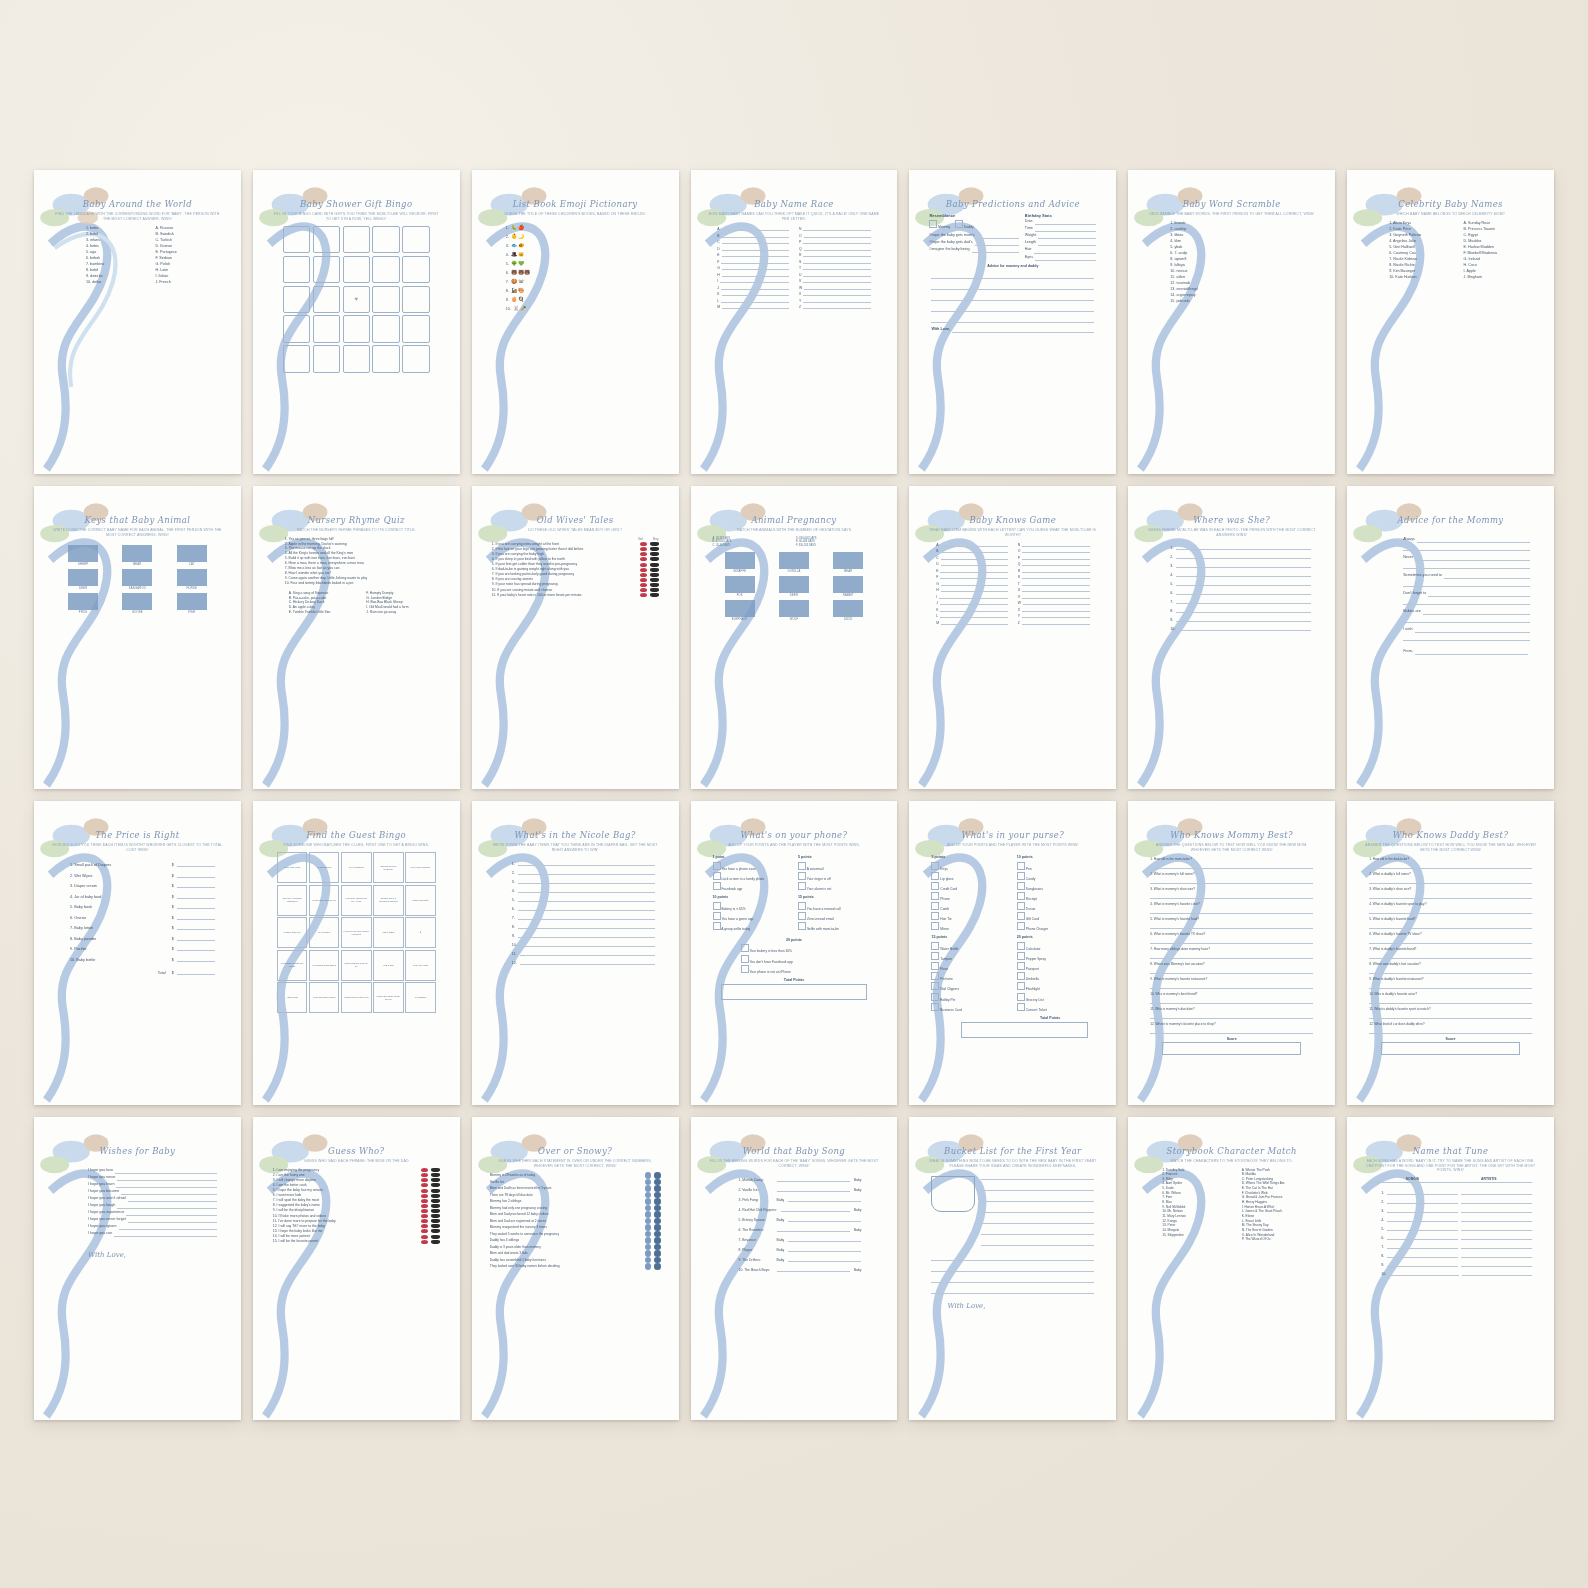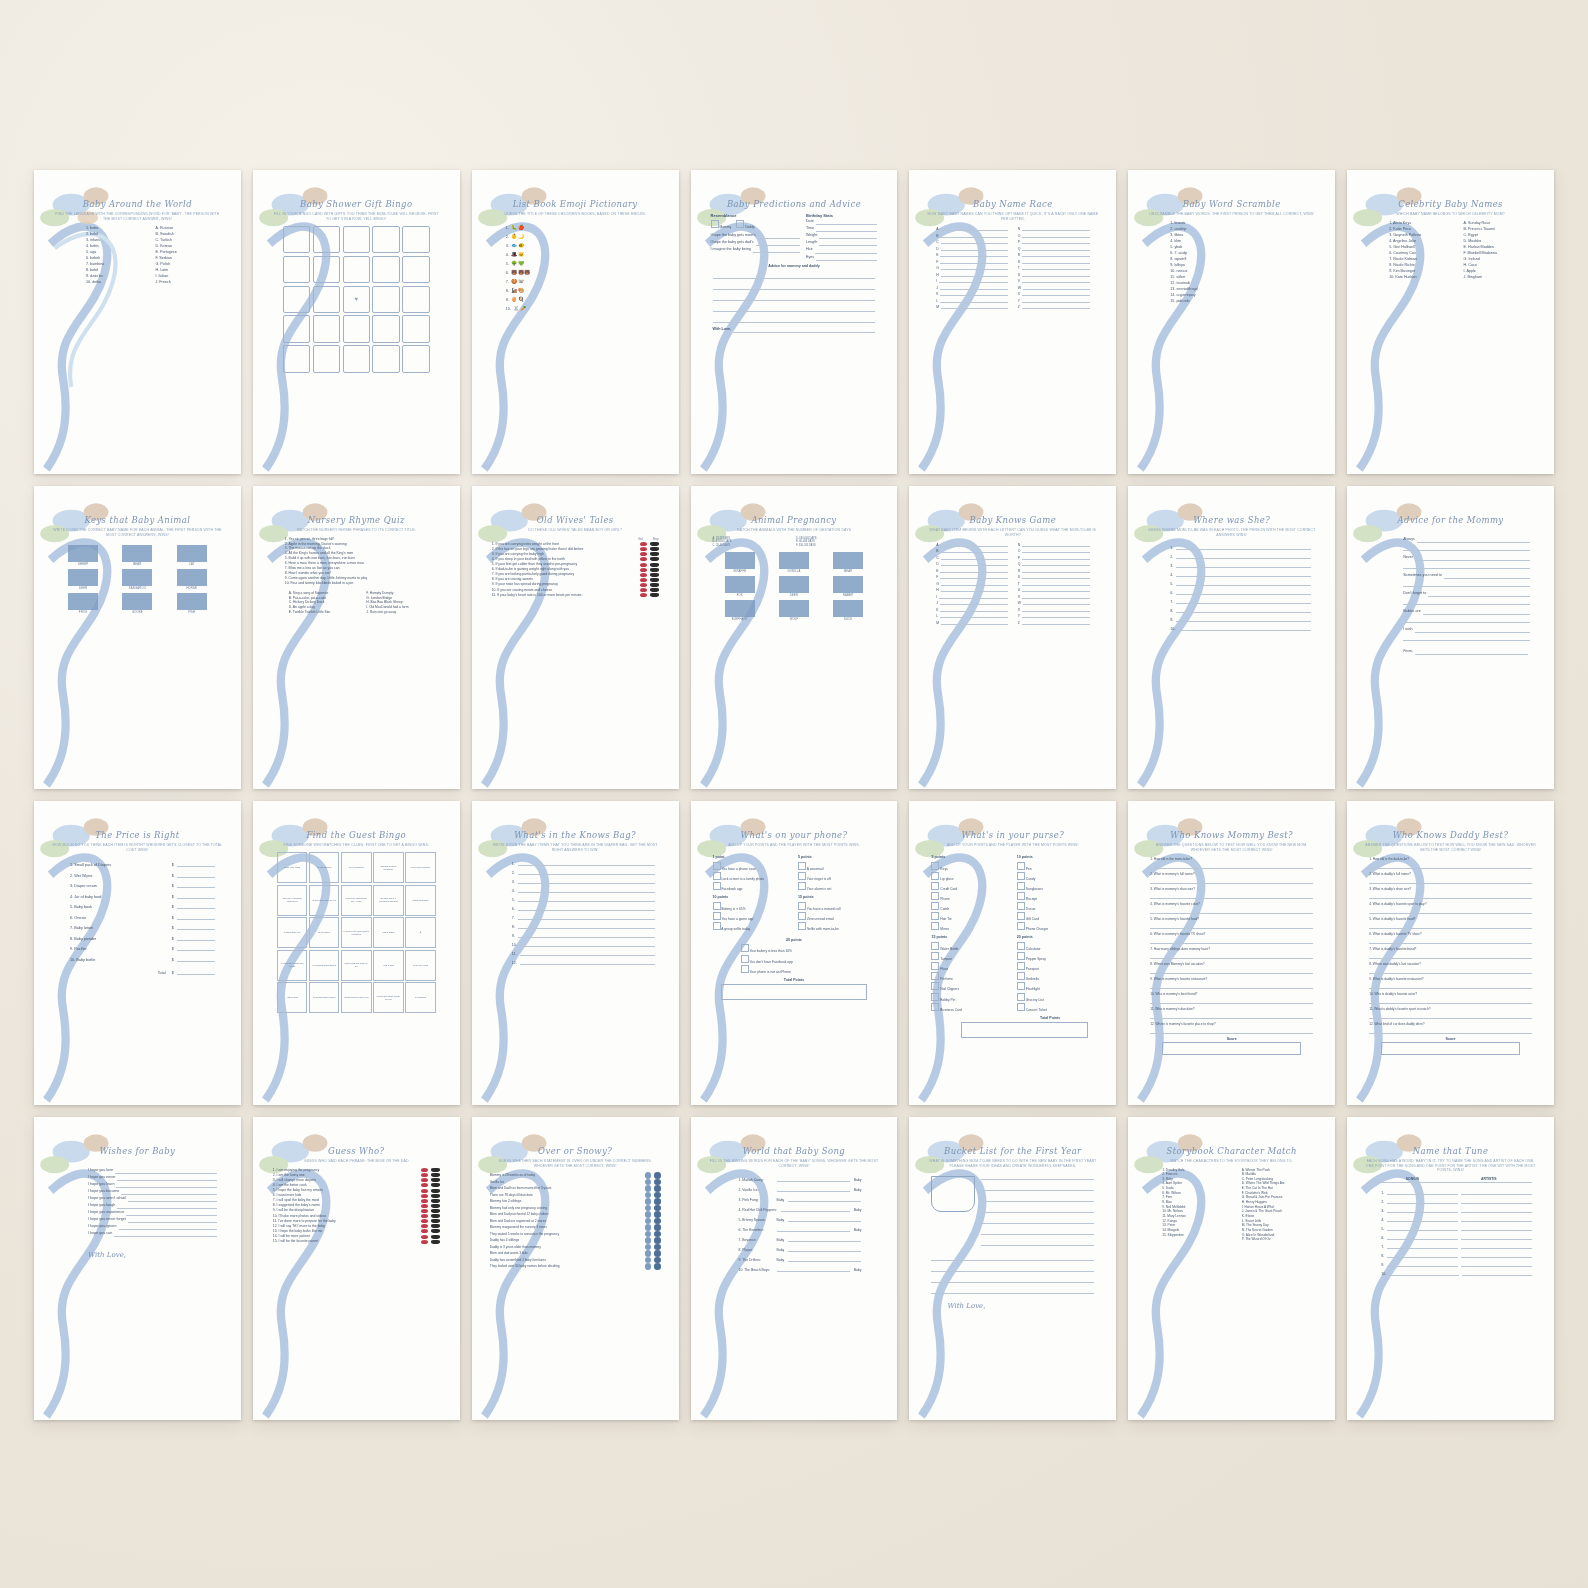--- a/index.html
+++ b/index.html
@@ -335,20 +335,147 @@
         <svg viewBox="0 0 100 140" preserveAspectRatio="none">
           <path d="M8,34 C26,18 40,28 34,48 C28,68 10,74 14,96 C18,118 12,130 6,138" stroke="#a9c2de" stroke-width="4" fill="none" opacity=".85"></path>
           <g opacity=".8">
               <ellipse cx="18" cy="16" rx="9" ry="5" fill="#bcd2e8"></ellipse>
               <ellipse cx="30" cy="12" rx="6" ry="4" fill="#d9c3ae"></ellipse>
               <ellipse cx="10" cy="22" rx="7" ry="4" fill="#c9dcb7"></ellipse>
             </g>
         </svg>
       </div>
       <div class="inner">
+        <div class="title">Baby Name Race</div>
+        <div class="sub">HOW MANY BABY NAMES CAN YOU THINK OF? MAKE IT QUICK, IT'S A RACE! ONLY ONE NAME PER LETTER.</div>
+        <div class="abcgrid">
+          <div class="c">
+            <div class="abcrow">
+                <span>A</span>
+                <span class="ln"></span>
+              </div>
+            <div class="abcrow">
+                <span>B</span>
+                <span class="ln"></span>
+              </div>
+            <div class="abcrow">
+                <span>C</span>
+                <span class="ln"></span>
+              </div>
+            <div class="abcrow">
+                <span>D</span>
+                <span class="ln"></span>
+              </div>
+            <div class="abcrow">
+                <span>E</span>
+                <span class="ln"></span>
+              </div>
+            <div class="abcrow">
+                <span>F</span>
+                <span class="ln"></span>
+              </div>
+            <div class="abcrow">
+                <span>G</span>
+                <span class="ln"></span>
+              </div>
+            <div class="abcrow">
+                <span>H</span>
+                <span class="ln"></span>
+              </div>
+            <div class="abcrow">
+                <span>I</span>
+                <span class="ln"></span>
+              </div>
+            <div class="abcrow">
+                <span>J</span>
+                <span class="ln"></span>
+              </div>
+            <div class="abcrow">
+                <span>K</span>
+                <span class="ln"></span>
+              </div>
+            <div class="abcrow">
+                <span>L</span>
+                <span class="ln"></span>
+              </div>
+            <div class="abcrow">
+                <span>M</span>
+                <span class="ln"></span>
+              </div>
+          </div>
+          <div class="c">
+            <div class="abcrow">
+                <span>N</span>
+                <span class="ln"></span>
+              </div>
+            <div class="abcrow">
+                <span>O</span>
+                <span class="ln"></span>
+              </div>
+            <div class="abcrow">
+                <span>P</span>
+                <span class="ln"></span>
+              </div>
+            <div class="abcrow">
+                <span>Q</span>
+                <span class="ln"></span>
+              </div>
+            <div class="abcrow">
+                <span>R</span>
+                <span class="ln"></span>
+              </div>
+            <div class="abcrow">
+                <span>S</span>
+                <span class="ln"></span>
+              </div>
+            <div class="abcrow">
+                <span>T</span>
+                <span class="ln"></span>
+              </div>
+            <div class="abcrow">
+                <span>U</span>
+                <span class="ln"></span>
+              </div>
+            <div class="abcrow">
+                <span>V</span>
+                <span class="ln"></span>
+              </div>
+            <div class="abcrow">
+                <span>W</span>
+                <span class="ln"></span>
+              </div>
+            <div class="abcrow">
+                <span>X</span>
+                <span class="ln"></span>
+              </div>
+            <div class="abcrow">
+                <span>Y</span>
+                <span class="ln"></span>
+              </div>
+            <div class="abcrow">
+                <span>Z</span>
+                <span class="ln"></span>
+              </div>
+          </div>
+        </div>
+      </div>
+    </div>
+
+    <div class="card">
+      <div class="deco">
+        <svg viewBox="0 0 100 140" preserveAspectRatio="none">
+          <path d="M8,34 C26,18 40,28 34,48 C28,68 10,74 14,96 C18,118 12,130 6,138" stroke="#a9c2de" stroke-width="4" fill="none" opacity=".85"></path>
+          <g opacity=".8">
+              <ellipse cx="18" cy="16" rx="9" ry="5" fill="#bcd2e8"></ellipse>
+              <ellipse cx="30" cy="12" rx="6" ry="4" fill="#d9c3ae"></ellipse>
+              <ellipse cx="10" cy="22" rx="7" ry="4" fill="#c9dcb7"></ellipse>
+            </g>
+        </svg>
+      </div>
+      <div class="inner">
         <div class="title">Baby Predictions and Advice</div>
         <div style="display:flex;gap:6px;padding:0 12px;margin-top:4px">
           <div style="flex:1">
             <div style="font-family:'Liberation Sans',sans-serif;font-size:4px;font-weight:bold;color:#41566f">Resemblance</div>
             <div style="display:flex;gap:5px;margin:2px 0 3px 0;font-family:'Liberation Sans',sans-serif;font-size:3.3px;color:#46566d">
               <span><span class="boxsm"></span> <span>Mommy</span></span>
               <span><span class="boxsm"></span> <span>Daddy</span></span>
             </div>
             <div class="lineitem">
                 <span>I hope the baby gets mom's</span>
@@ -396,147 +523,20 @@
           <div class="rule"></div>
             <div class="rule"></div>
             <div class="rule"></div>
             <div class="rule"></div>
             <div class="rule"></div>
         </div>
         <div class="lineitem" style="padding:0 14px">
             <span style="font-weight:bold">With Love,</span>
             <span class="ln"></span>
           </div>
-      </div>
-    </div>
-
-    <div class="card">
-      <div class="deco">
-        <svg viewBox="0 0 100 140" preserveAspectRatio="none">
-          <path d="M8,34 C26,18 40,28 34,48 C28,68 10,74 14,96 C18,118 12,130 6,138" stroke="#a9c2de" stroke-width="4" fill="none" opacity=".85"></path>
-          <g opacity=".8">
-              <ellipse cx="18" cy="16" rx="9" ry="5" fill="#bcd2e8"></ellipse>
-              <ellipse cx="30" cy="12" rx="6" ry="4" fill="#d9c3ae"></ellipse>
-              <ellipse cx="10" cy="22" rx="7" ry="4" fill="#c9dcb7"></ellipse>
-            </g>
-        </svg>
-      </div>
-      <div class="inner">
-        <div class="title">Baby Name Race</div>
-        <div class="sub">HOW MANY BABY NAMES CAN YOU THINK OF? MAKE IT QUICK, IT'S A RACE! ONLY ONE NAME PER LETTER.</div>
-        <div class="abcgrid">
-          <div class="c">
-            <div class="abcrow">
-                <span>A</span>
-                <span class="ln"></span>
-              </div>
-            <div class="abcrow">
-                <span>B</span>
-                <span class="ln"></span>
-              </div>
-            <div class="abcrow">
-                <span>C</span>
-                <span class="ln"></span>
-              </div>
-            <div class="abcrow">
-                <span>D</span>
-                <span class="ln"></span>
-              </div>
-            <div class="abcrow">
-                <span>E</span>
-                <span class="ln"></span>
-              </div>
-            <div class="abcrow">
-                <span>F</span>
-                <span class="ln"></span>
-              </div>
-            <div class="abcrow">
-                <span>G</span>
-                <span class="ln"></span>
-              </div>
-            <div class="abcrow">
-                <span>H</span>
-                <span class="ln"></span>
-              </div>
-            <div class="abcrow">
-                <span>I</span>
-                <span class="ln"></span>
-              </div>
-            <div class="abcrow">
-                <span>J</span>
-                <span class="ln"></span>
-              </div>
-            <div class="abcrow">
-                <span>K</span>
-                <span class="ln"></span>
-              </div>
-            <div class="abcrow">
-                <span>L</span>
-                <span class="ln"></span>
-              </div>
-            <div class="abcrow">
-                <span>M</span>
-                <span class="ln"></span>
-              </div>
-          </div>
-          <div class="c">
-            <div class="abcrow">
-                <span>N</span>
-                <span class="ln"></span>
-              </div>
-            <div class="abcrow">
-                <span>O</span>
-                <span class="ln"></span>
-              </div>
-            <div class="abcrow">
-                <span>P</span>
-                <span class="ln"></span>
-              </div>
-            <div class="abcrow">
-                <span>Q</span>
-                <span class="ln"></span>
-              </div>
-            <div class="abcrow">
-                <span>R</span>
-                <span class="ln"></span>
-              </div>
-            <div class="abcrow">
-                <span>S</span>
-                <span class="ln"></span>
-              </div>
-            <div class="abcrow">
-                <span>T</span>
-                <span class="ln"></span>
-              </div>
-            <div class="abcrow">
-                <span>U</span>
-                <span class="ln"></span>
-              </div>
-            <div class="abcrow">
-                <span>V</span>
-                <span class="ln"></span>
-              </div>
-            <div class="abcrow">
-                <span>W</span>
-                <span class="ln"></span>
-              </div>
-            <div class="abcrow">
-                <span>X</span>
-                <span class="ln"></span>
-              </div>
-            <div class="abcrow">
-                <span>Y</span>
-                <span class="ln"></span>
-              </div>
-            <div class="abcrow">
-                <span>Z</span>
-                <span class="ln"></span>
-              </div>
-          </div>
-        </div>
       </div>
     </div>
 
     <div class="card">
       <div class="deco">
         <svg viewBox="0 0 100 140" preserveAspectRatio="none">
           <path d="M8,34 C26,18 40,28 34,48 C28,68 10,74 14,96 C18,118 12,130 6,138" stroke="#a9c2de" stroke-width="4" fill="none" opacity=".85"></path>
           <g opacity=".8">
               <ellipse cx="18" cy="16" rx="9" ry="5" fill="#bcd2e8"></ellipse>
               <ellipse cx="30" cy="12" rx="6" ry="4" fill="#d9c3ae"></ellipse>
@@ -1215,21 +1215,21 @@
         <svg viewBox="0 0 100 140" preserveAspectRatio="none">
           <path d="M8,34 C26,18 40,28 34,48 C28,68 10,74 14,96 C18,118 12,130 6,138" stroke="#a9c2de" stroke-width="4" fill="none" opacity=".85"></path>
           <g opacity=".8">
               <ellipse cx="18" cy="16" rx="9" ry="5" fill="#bcd2e8"></ellipse>
               <ellipse cx="30" cy="12" rx="6" ry="4" fill="#d9c3ae"></ellipse>
               <ellipse cx="10" cy="22" rx="7" ry="4" fill="#c9dcb7"></ellipse>
             </g>
         </svg>
       </div>
       <div class="inner">
-        <div class="title">What's in the Knows Bag?</div>
+        <div class="title">What's in the Nicole Bag?</div>
         <div class="sub">WRITE DOWN THE BABY ITEMS THAT YOU THINK ARE IN THE DIAPER BAG. GET THE MOST RIGHT ANSWERS TO WIN!</div>
         <div class="numlines" style="padding-left:32px">
           <div class="row">
               <span>1.</span>
               <span class="ln"></span>
             </div>
           <div class="row">
               <span>2.</span>
               <span class="ln"></span>
             </div>

